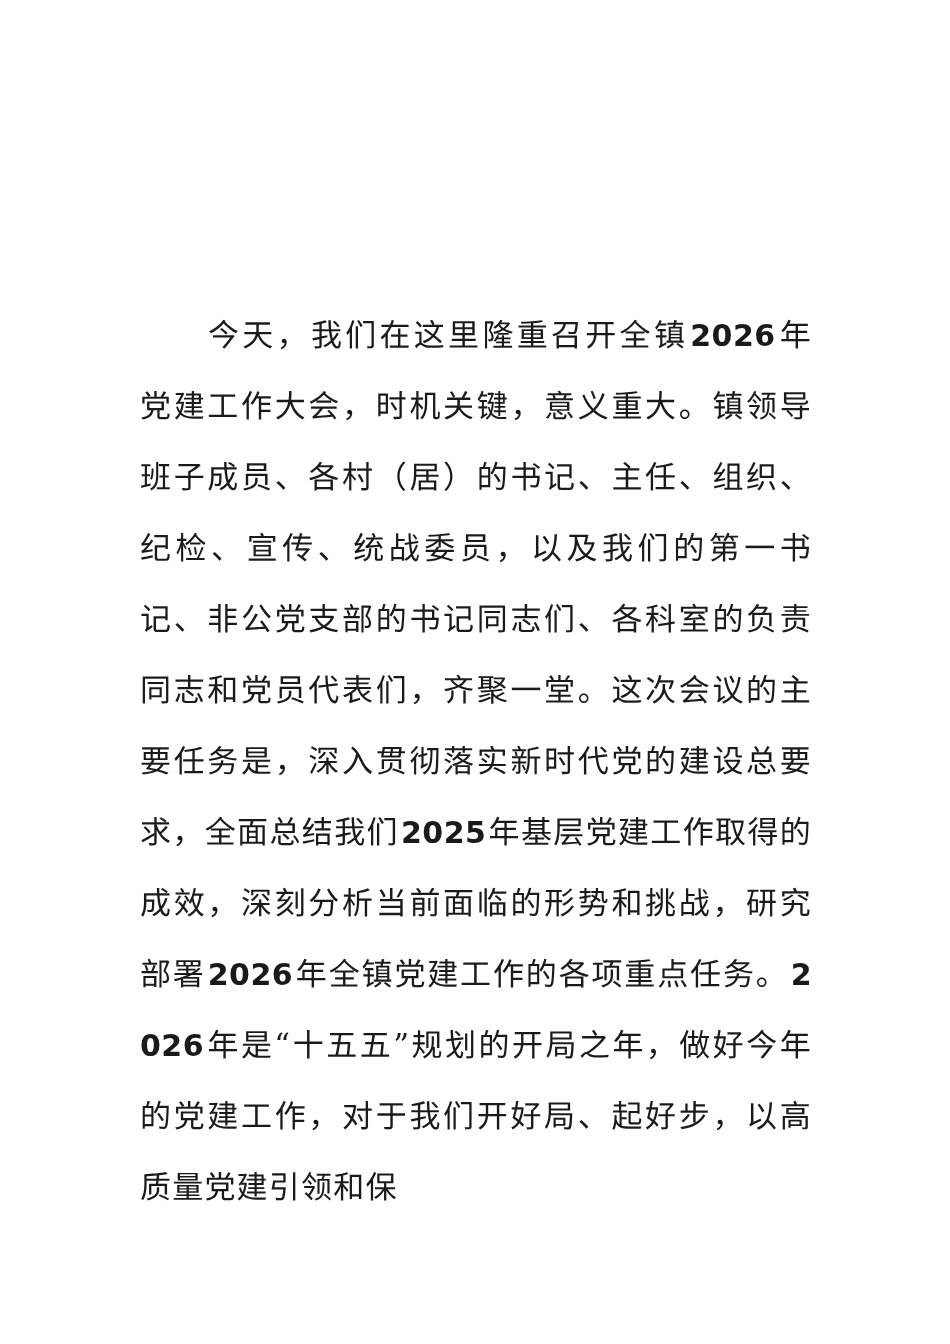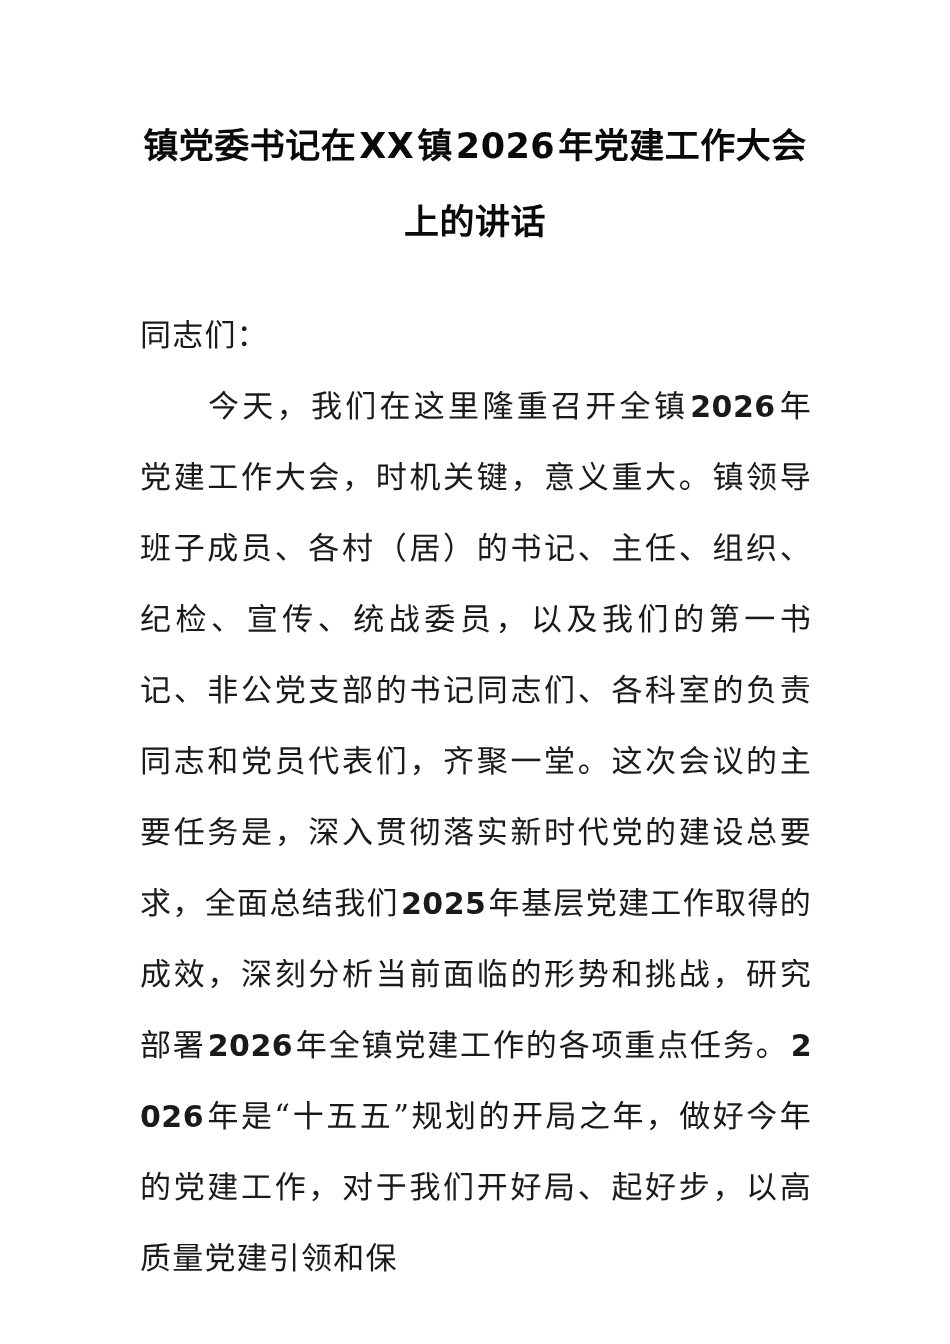--- a/index.html
+++ b/index.html
@@ -77,26 +77,22 @@
     font-size: 30px;
     letter-spacing: 0.5px;
     padding: 0 2px;
   }
 </style>
 </head>
 <body>
 
 <div class="page">
 
-  <div class="doc-title">
-    <span>镇党委书记在</span><span class="lat">XX</span><span>镇</span><span class="lat">2026</span><span>年党建工作大会上</span><span>的讲话</span>
-  </div>
 
   <div class="body-block">
 
-    <p class="para salutation">同志们：</p>
 
 
     <p class="para indent"><span>今天，我们在这里隆重召开全镇</span><span class="num">2026</span><span>年党建工作大会，时机关键，意义重大。镇领导班子成员、各村（居）的书记、主任、组织、纪检、宣传、统战委员，以及我们的第一书记、非公党支部的书记同志们、各科室的负责同志和党员代表们，齐聚一堂。这次会议的主要任务是，深入贯彻落实新时代党的建设总要求，全面总结我们</span><span class="num">2025</span><span>年基层党建工作取得的成效，深刻分析当前面临的形势和挑战，研究部署</span><span class="num">2026</span><span>年全镇党建工作的各项重点任务。</span><span class="num">2026</span><span>年是“十五五”规划的开局之年，做好今年的党建工作，对于我们开好局、起好步，以高质量党建引领和保</span></p>
 
   </div>
 
 </div>
 
 </body></html>

